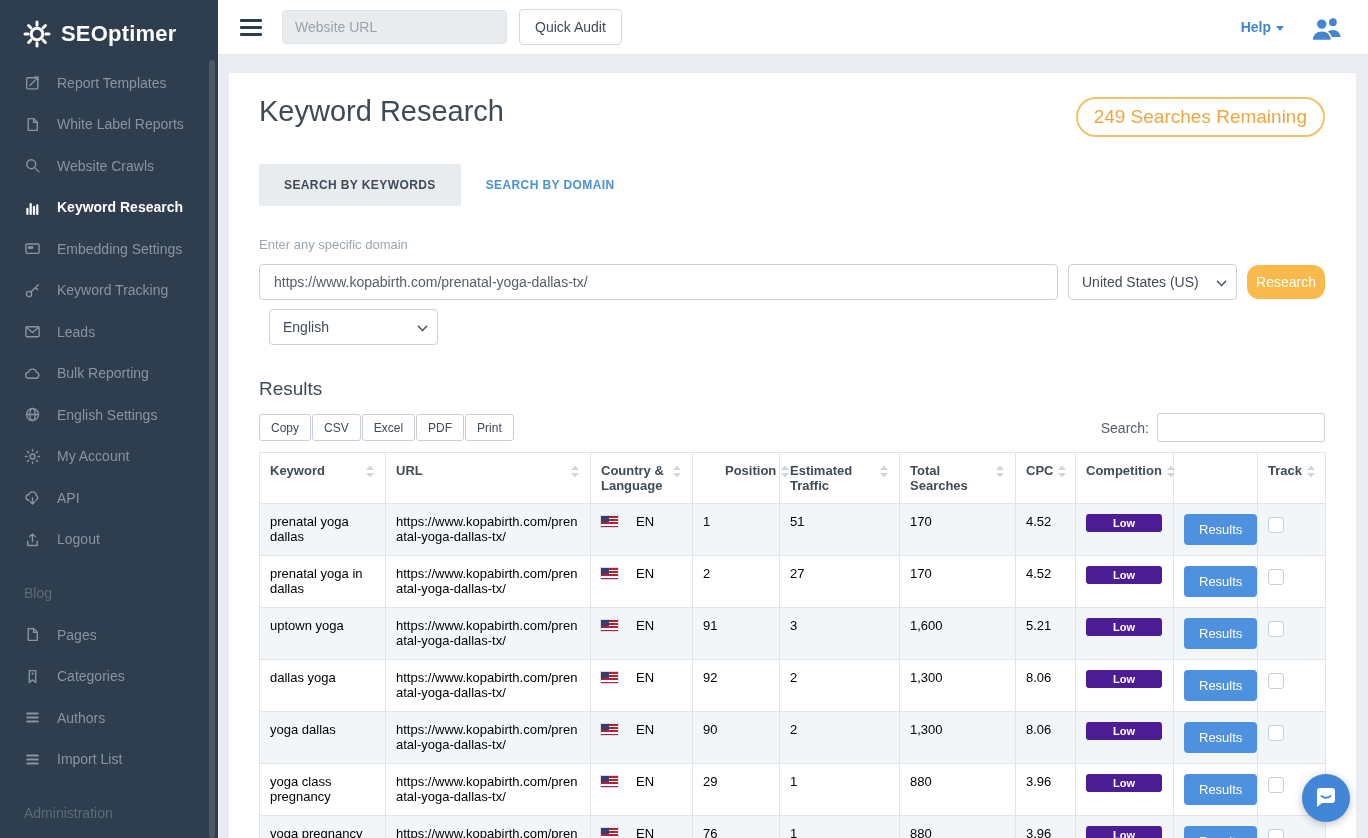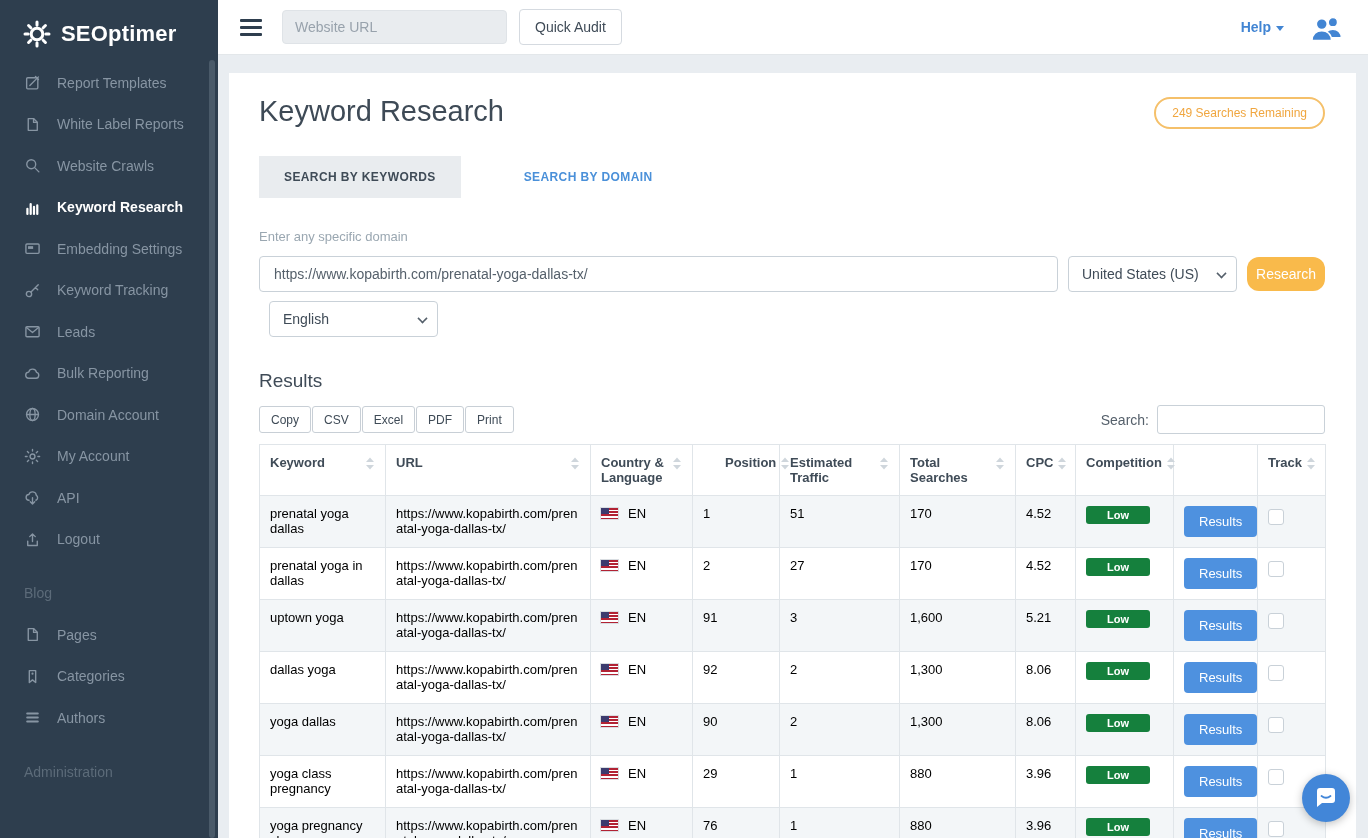--- a/index.html
+++ b/index.html
@@ -32,23 +32,23 @@
   .help-link { color:#4285d3; font-weight:bold; font-size:14px; display:flex; align-items:center; gap:5px; cursor:pointer; margin-right:26px; }
   .caret-down { width:0; height:0; border-left:4px solid transparent; border-right:4px solid transparent; border-top:5px solid #4285d3; margin-top:2px; }
   .people-icon { width:34px; height:28px; cursor:pointer; }
 
   
   .content-bg { flex:1; background:#e9edf1; padding:18px 12px 0 11px; overflow:hidden; }
   .card { background:#fff; width:1127px; min-height:765px; padding:22px 31px 40px 30px; }
 
   .title-row { display:flex; align-items:flex-start; justify-content:space-between; }
   .page-title { font-size:29px; font-weight:400; color:#3e4a56; }
-  .badge-pill { border:2px solid #f5c06a; color:#f0a63f; border-radius:20px; padding:7px 16px; font-size:12px; white-space:nowrap; margin-top:2px; }
-
-  .tabs { display:flex; margin-top:27px;gap:38px; }
+  .badge-pill { border:2px solid #f5c06a; color:#f0a63f; border-radius:20px; padding:7px 16px; font-size:19px; white-space:nowrap; margin-top:2px; }
+
+  .tabs { display:flex; margin-top:27px; }
   .tab { padding:14px 25px; font-size:12px; font-weight:bold; letter-spacing:.4px; cursor:pointer; }
   .tab.active { background:#e9ecef; color:#3f4b57; }
   .tab.inactive { color:#4a90d9; }
 
   .form-label { margin-top:31px; font-size:13px; color:#9aa7b1; }
   .form-row { display:flex; margin-top:12px; align-items:center; }
   .domain-input { flex:1; height:36px; border:1px solid #c9d1d8; border-radius:4px; padding:0 14px; font-size:14px; color:#55606b; font-family:inherit; }
   .select-wrap { position:relative; width:169px; margin-left:10px; }
   .select-wrap select { width:100%; height:36px; border:1px solid #c9d1d8; border-radius:4px; background:#fff; font-size:14px; color:#3f4b57; padding:0 30px 0 13px; appearance:none; -webkit-appearance:none; font-family:inherit; cursor:pointer; }
   .select-chevron { position:absolute; right:11px; top:13px; width:9px; height:9px; border-right:2px solid #55606b; border-bottom:2px solid #55606b; transform:rotate(45deg) scale(.8); pointer-events:none; }
@@ -66,24 +66,24 @@
 
   table.results { border-collapse:collapse; margin-top:10px; table-layout:fixed; width:1066px; }
   table.results th, table.results td { border:1px solid #e0e5e9; padding:10px 10px; font-size:13px; vertical-align:top; text-align:left; }
   table.results th { color:#3f4b57; font-weight:bold; }
   .th-inner { display:flex; justify-content:space-between; gap:4px; }
   .sort-icon { flex:0 0 10px; width:10px; height:15px; margin-top:1px; }
   .sort-icon svg { display:block; }
   tr.odd td { background:#f3f6f8; }
   tr.even td { background:#ffffff; }
   td.cell-url { word-break:break-all; }
-  .flag-lang { display:flex; align-items:center; gap:10px; }
+  .flag-lang { display:flex; align-items:center; gap:18px; }
   .us-flag { position:relative; width:17px; height:11px; background:repeating-linear-gradient(180deg,#b22234 0 1.6px,#ffffff 1.6px 3.2px); outline:1px solid #d9dde1; flex:0 0 17px; }
   .us-flag::after { content:""; position:absolute; left:0; top:0; width:8px; height:6px; background:#3c3b6e; }
-  .comp-badge { display:inline-block; background:#15803d; color:#fff; font-size:11px; font-weight:bold; padding:3px 21px; border-radius:3px; }
+  .comp-badge { display:inline-block; background:#4c1d95; color:#fff; font-size:11px; font-weight:bold; padding:3px 27px; border-radius:3px; }
   .results-btn { background:#4e91df; color:#fff; border:none; border-radius:4px; padding:8px 15px; font-size:13px; cursor:pointer; font-family:inherit; }
   .track-checkbox { appearance:none; -webkit-appearance:none; width:16px; height:16px; border:1px solid #c9d1d8; border-radius:3px; background:#fff; cursor:pointer; margin-top:3px; }
 
   .chat-btn { position:fixed; right:18px; bottom:16px; width:48px; height:48px; border-radius:50%; background:#4286d8; box-shadow:0 2px 8px rgba(0,0,0,.25); display:flex; align-items:center; justify-content:center; cursor:pointer; }
 </style>
 </head>
 <body>
 
 <div class="app">
 
@@ -169,21 +169,21 @@
           <span>Bulk Reporting</span>
         </div>
         <div class="nav-item">
           <span class="nv-icon">
             <svg viewBox="0 0 16 16" fill="none" stroke="currentColor" stroke-width="1.3" stroke-linecap="round" stroke-linejoin="round">
               <circle cx="8" cy="8" r="5.6"></circle>
               <ellipse cx="8" cy="8" rx="2.5" ry="5.6"></ellipse>
               <path d="M2.4 8h11.2"></path>
             </svg>
           </span>
-          <span>Domain Account</span>
+          <span>English Settings</span>
         </div>
         <div class="nav-item">
           <span class="nv-icon">
             <svg viewBox="0 0 16 16" fill="none" stroke="currentColor" stroke-width="1.3" stroke-linecap="round" stroke-linejoin="round">
               <circle cx="8" cy="8" r="2.3"></circle>
               <path d="M8 2.9V1.3M8 14.7v-1.6M13.1 8h1.6M1.3 8h1.6M11.6 4.4l1.2-1.2M3.2 12.8l1.2-1.2M11.6 11.6l1.2 1.2M3.2 3.2l1.2 1.2"></path>
             </svg>
           </span>
           <span>My Account</span>
         </div>
@@ -224,20 +224,28 @@
           </span>
           <span>Categories</span>
         </div>
         <div class="nav-item">
           <span class="nv-icon">
             <svg viewBox="0 0 16 16" fill="none" stroke="currentColor" stroke-width="1.3" stroke-linecap="round" stroke-linejoin="round">
               <path d="M3 4.3h10M3 8h10M3 11.7h10" stroke-width="1.9"></path>
             </svg>
           </span>
           <span>Authors</span>
+        </div>
+        <div class="nav-item">
+          <span class="nv-icon">
+            <svg viewBox="0 0 16 16" fill="none" stroke="currentColor" stroke-width="1.3" stroke-linecap="round" stroke-linejoin="round">
+              <path d="M3 4.3h10M3 8h10M3 11.7h10" stroke-width="1.9"></path>
+            </svg>
+          </span>
+          <span>Import List</span>
         </div>
         <div class="nav-section">Administration</div>
       </nav>
     <div class="side-scrollbar"></div>
   </aside>
 
   <div class="main">
 
     <header class="topbar">
       <div class="hamburger">

